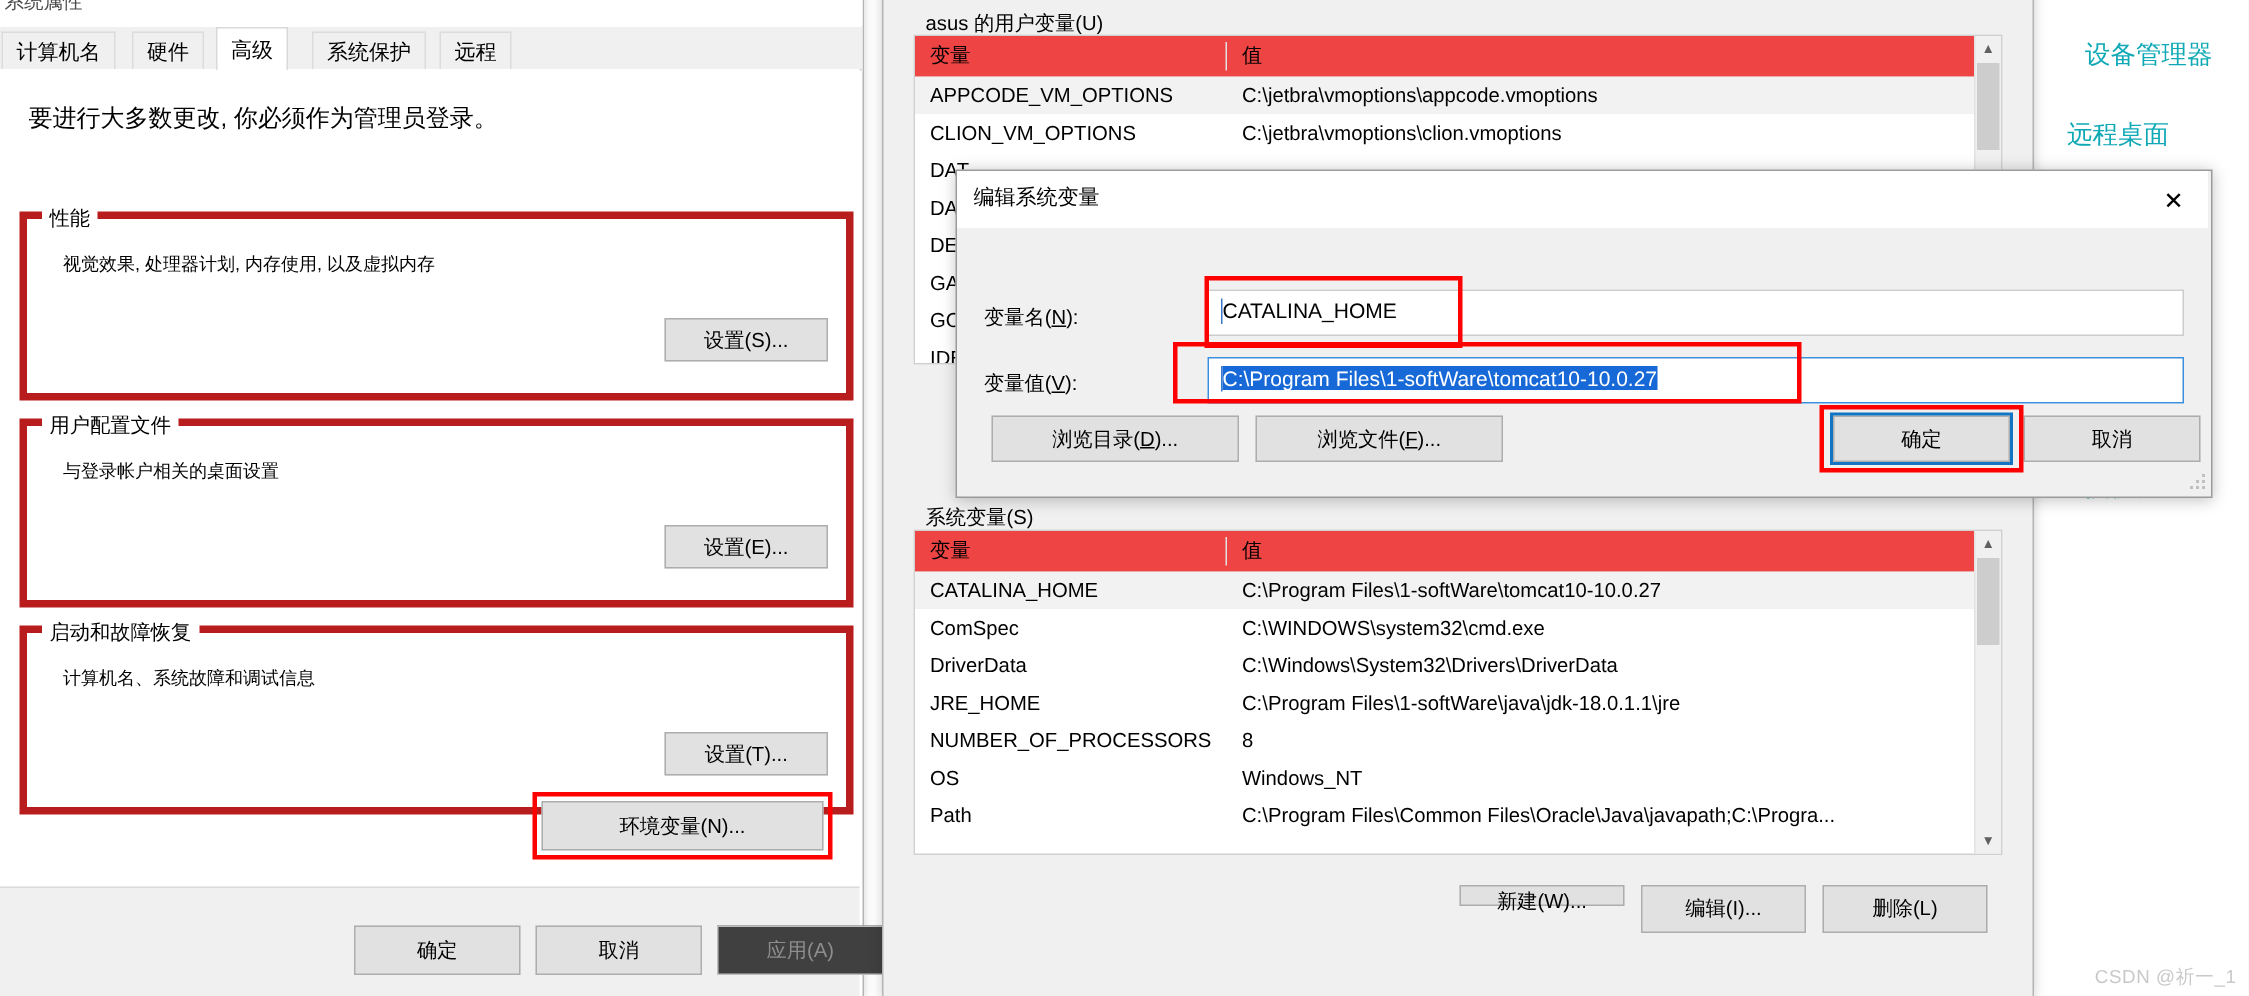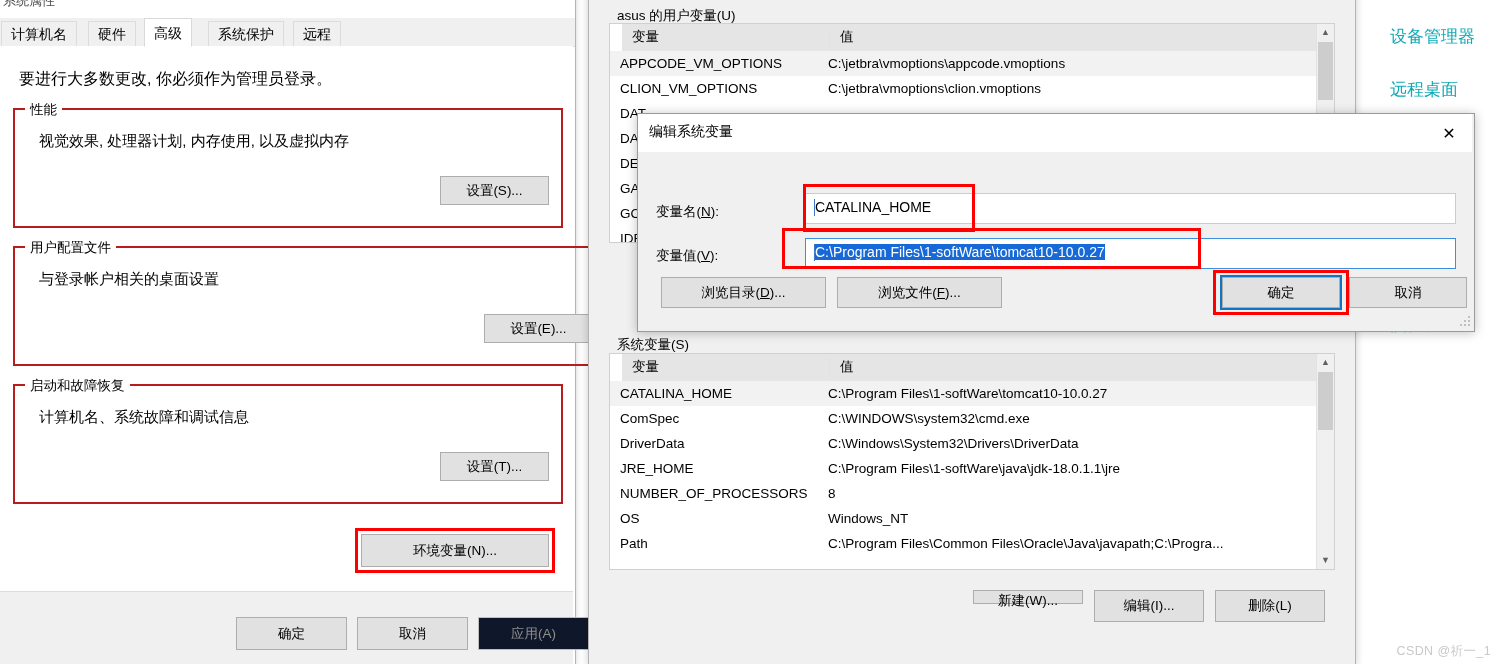--- a/index.html
+++ b/index.html
@@ -13,21 +13,21 @@
 
   
   #right-panel{
     position:absolute;left:1360px;top:0;width:139px;height:664px;
     background:#ffffff;
   }
   #right-panel .link{
     position:absolute;color:#0fa9b6;font-size:17px;white-space:nowrap;
   }
   #right-panel .link.l0{left:30px;top:25px;}
-  #right-panel .link.l1{left:30px;top:78px;}
+  #right-panel .link.l1{left:18px;top:78px;}
   #right-panel .link.l2{left:30px;top:131px;}
   #right-panel .link.l3{left:30px;top:184px;}
   #right-panel .link.l4{left:30px;top:237px;}
   #right-panel .link.l5{left:30px;top:313px;}
 
   .watermark{
     position:absolute;right:8px;bottom:4px;color:#c9c9c9;font-size:12.5px;
     letter-spacing:.4px;white-space:nowrap;
   }
 
@@ -60,53 +60,53 @@
   #sysprops .tab.active{
     background:#ffffff;top:0;height:29px;line-height:28px;
     border:1px solid #d9d9d9;border-bottom:1px solid #ffffff;z-index:3;
   }
   #sysprops .body{
     position:absolute;left:0;top:55px;width:584px;height:545px;background:#fff;
   }
   .intro{position:absolute;left:30px;top:23px;font-size:16px;text-align:right;}
 
   .groupbox{
-    position:absolute;border:2px solid #b91c1c;border-radius:0;
+    position:absolute;border:5px solid #b91c1c;border-radius:0;margin-top:33px;
   }
   .groupbox > .legend{
     position:absolute;top:-9px;left:10px;background:#fff;padding:0 5px;font-size:13.5px;
   }
-  .groupbox > .desc{position:absolute;left:24px;top:22px;font-size:15px;}
+  .groupbox > .desc{position:absolute;left:24px;top:22px;font-size:12px;}
 
   .winbtn{
     background:#e1e1e1;border:1px solid #adadad;font-size:13.5px;color:#000;
     text-align:center;box-sizing:border-box;cursor:default;white-space:nowrap;
     font-family:"Liberation Sans","DejaVu Sans",sans-serif;
   }
-  .winbtn.disabled{color:#8d8d8d;background:#0f172a;border-color:#bfbfbf;}
+  .winbtn.disabled{color:#8d8d8d;background:#404040;border-color:#bfbfbf;}
 
   .redbox{position:absolute;border:3px solid #ff0000;box-sizing:border-box;pointer-events:none;}
   .bluebox{position:absolute;border:2px solid #1275c4;box-sizing:border-box;pointer-events:none;}
 
   #sysprops .footer{
     position:absolute;left:0;top:600px;width:584px;height:73px;
     background:#f0f0f0;border-top:1px solid #dcdcdc;
   }
 
   
   #envwin{
     position:absolute;left:588px;top:-40px;width:766px;height:704px;
     background:#f0f0f0;border:1px solid #b4b4b4;box-shadow:0 0 8px rgba(0,0,0,.2);
   }
   .env-legend{position:absolute;font-size:13.5px;color:#000;background:#f0f0f0;padding:0 4px;}
   .listbox{
     position:absolute;background:#ffffff;border:1px solid #d0d0d0;overflow:hidden;
   }
   .lb-head{
-    position:absolute;left:12px;top:0;right:0;height:27px;background:#e5e5e5;
+    position:absolute;left:0;top:0;right:0;height:27px;background:#ef4444;
     border-bottom:1px solid #e2e2e2;
   }
   .lb-head .c1{position:absolute;left:10px;top:4px;font-size:13.5px;}
   .lb-head .c2{position:absolute;top:4px;font-size:13.5px;}
   .lb-head .sep{position:absolute;top:4px;width:1px;height:19px;background:#e2e2e2;}
   .lb-rows{position:absolute;left:0;top:27px;right:0;bottom:0;overflow:hidden;}
   .lb-row{position:relative;height:25px;line-height:25px;font-size:13.5px;white-space:nowrap;}
   .lb-row.sel{background:#f2f2f2;}
   .lb-row .n{position:absolute;left:10px;top:0;}
   .lb-row .v{position:absolute;top:0;}
@@ -178,21 +178,21 @@
   <div class="body">
 
     <div class="intro">要进行大多数更改, 你必须作为管理员登录。</div>
 
     <div class="groupbox" style="left:24px;top:62px;width:546px;height:116px;">
       <span class="legend">性能</span>
       <div class="desc">视觉效果, 处理器计划, 内存使用, 以及虚拟内存</div>
       <button class="winbtn" style="position:absolute;right:12px;top:66px;width:109px;height:29px;">设置(S)...</button>
     </div>
 
-    <div class="groupbox" style="left:24px;top:200px;width:546px;height:116px;padding-left:44px;">
+    <div class="groupbox" style="left:24px;top:200px;width:546px;height:116px;">
       <span class="legend">用户配置文件</span>
       <div class="desc">与登录帐户相关的桌面设置</div>
       <button class="winbtn" style="position:absolute;right:12px;top:66px;width:109px;height:29px;">设置(E)...</button>
     </div>
 
     <div class="groupbox" style="left:24px;top:338px;width:546px;height:116px;">
       <span class="legend">启动和故障恢复</span>
       <div class="desc">计算机名、系统故障和调试信息</div>
       <button class="winbtn" style="position:absolute;right:12px;top:66px;width:109px;height:29px;">设置(T)...</button>
     </div>

